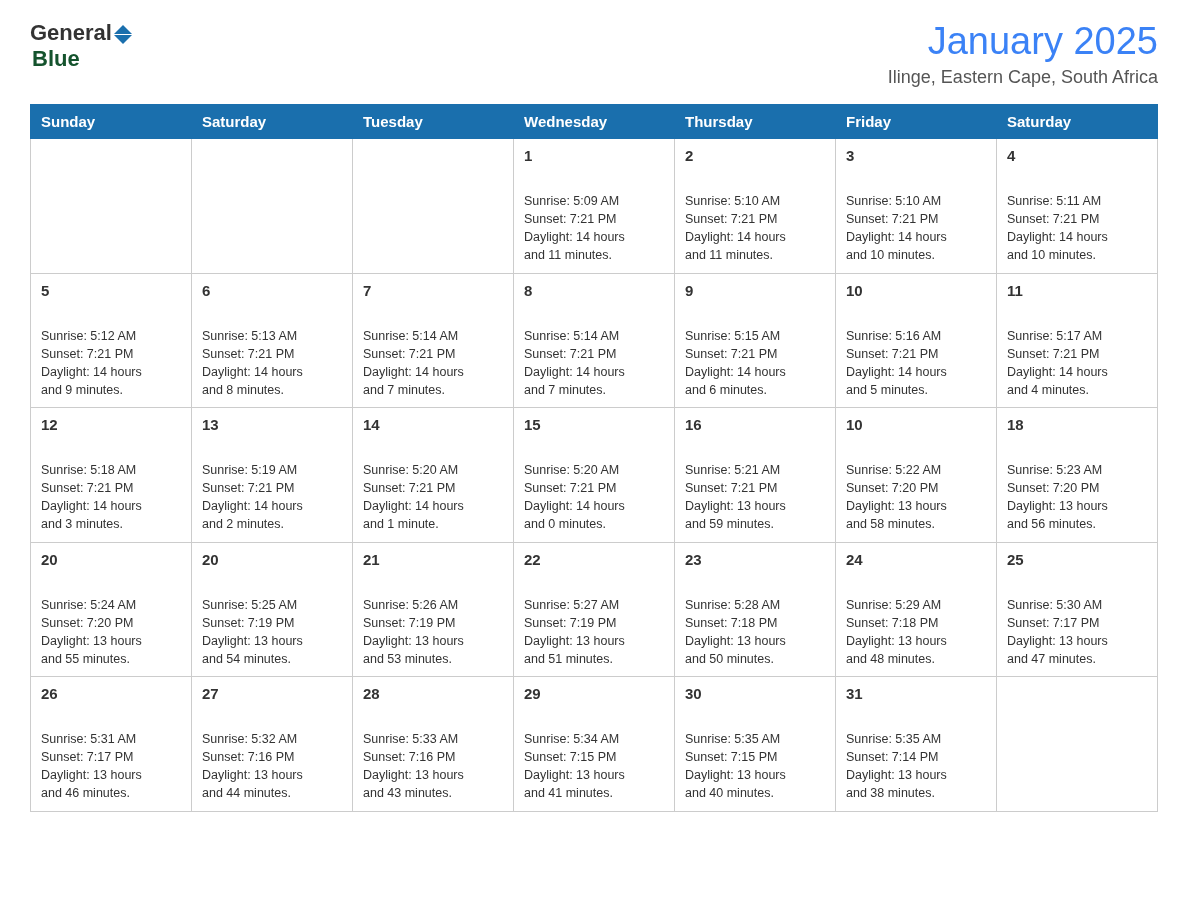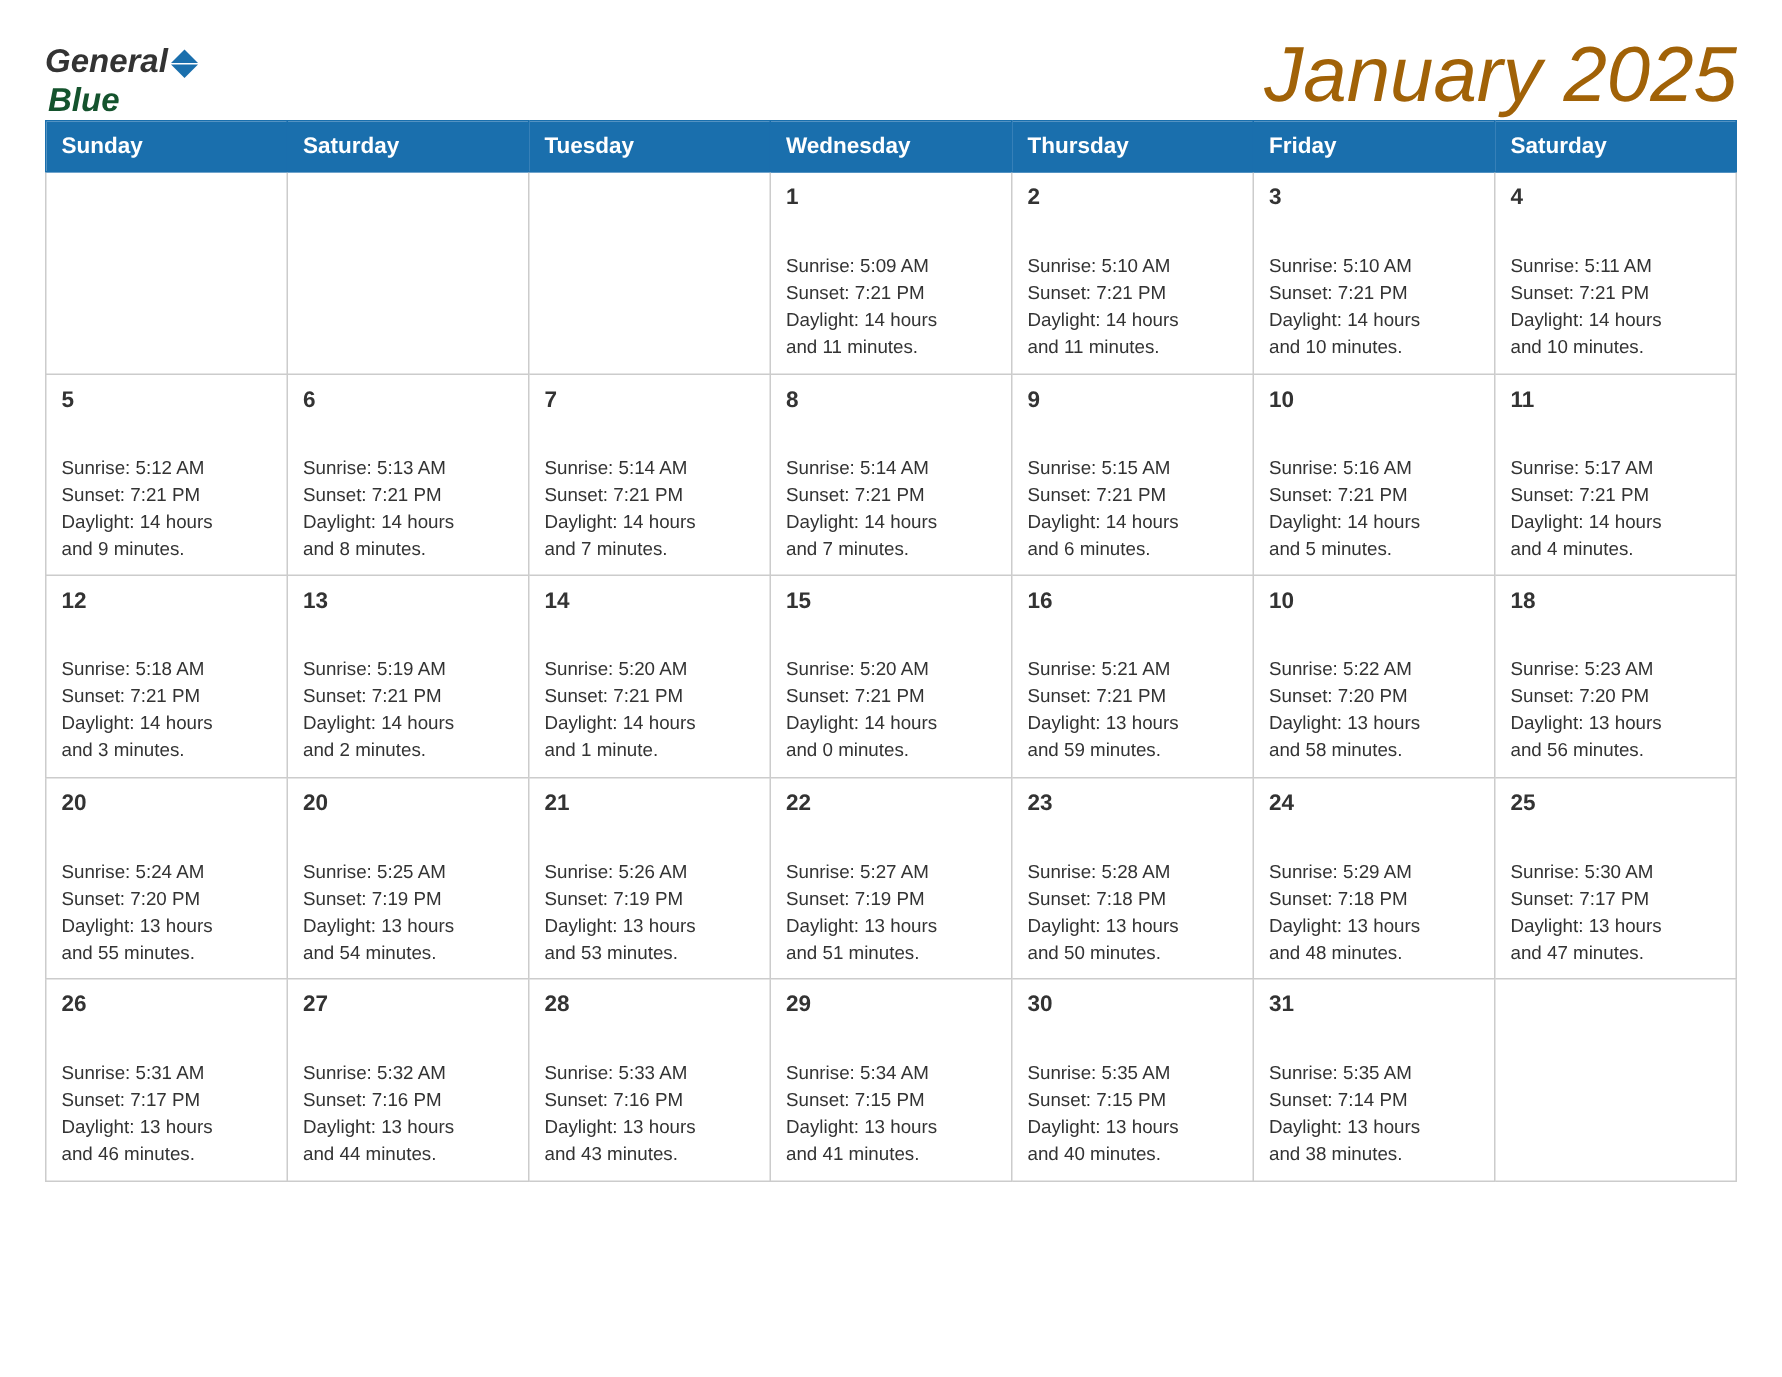--- a/index.html
+++ b/index.html
@@ -5,45 +5,45 @@
     * { box-sizing: border-box; margin: 0; padding: 0; }
     body {
       font-family: Arial, sans-serif;
       background: #fff;
       padding: 20px 30px;
       color: #333;
     }
     .header {
       display: flex;
       justify-content: space-between;
-      align-items: flex-end;
-      font-style: italic;
+      align-items: flex-start;
+      margin-bottom: 16px;
     }
     .logo {
       display: flex;
       align-items: center;
       gap: 4px;
     }
     .logo-text-general {
       font-size: 22px;
       font-weight: bold;
       color: #333;
     }
     .logo-text-blue {
       font-size: 22px;
       font-weight: bold;
       color: #14532d;
     }
     .title-area {
       text-align: right;
     }
     .month-title {
-      font-size: 52px;
+      font-size: 38px;
       font-weight: normal;
-      color: #a16207;
+      color: #3b82f6;
     }
     .location-title {
       font-size: 18px;
       color: #555;
       margin-top: 4px;
     }
     .calendar {
       width: 100%;
       border-collapse: collapse;
       table-layout: fixed;
@@ -95,20 +95,21 @@
         <div style="display:flex;flex-direction:column;align-items:center;margin-left:2px;margin-top:2px;">
           <div style="width:0;height:0;border-left:9px solid transparent;border-right:9px solid transparent;border-bottom:9px solid #1a6fad;"></div>
           <div style="width:0;height:0;border-left:9px solid transparent;border-right:9px solid transparent;border-top:9px solid #1a6fad;margin-top:1px;"></div>
         </div>
       </div>
       <span class="logo-text-blue" style="margin-left:2px;">Blue</span>
     </div>
   </div>
   <div class="title-area">
     <div class="month-title">January 2025</div>
+    <div class="location-title">Ilinge, Eastern Cape, South Africa</div>
   </div>
 </div>
 
 <table class="calendar">
   <thead>
     <tr>
     <th>Sunday</th>
         <th>Saturday</th>
         <th>Tuesday</th>
         <th>Wednesday</th>

